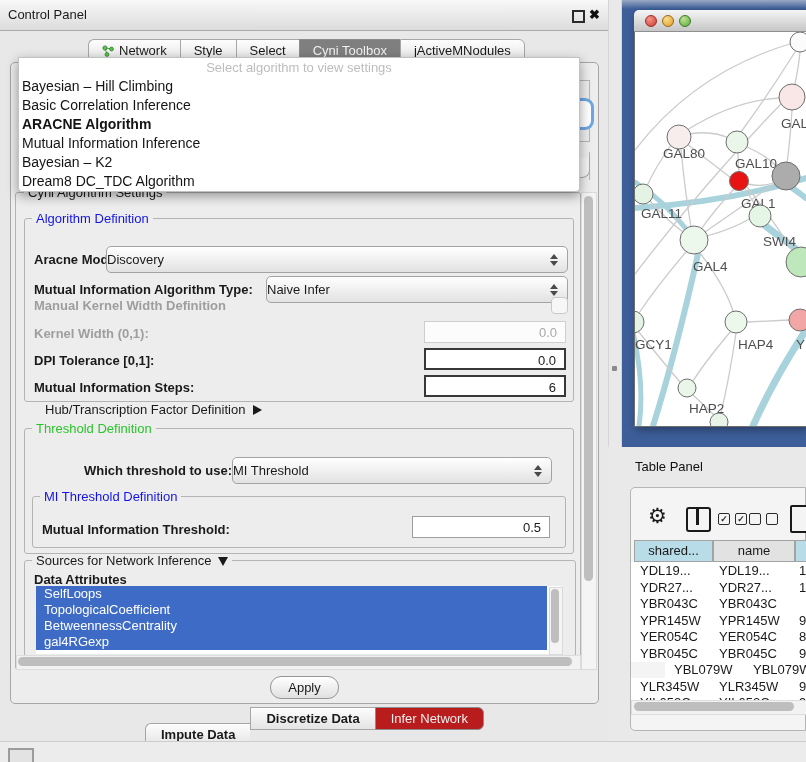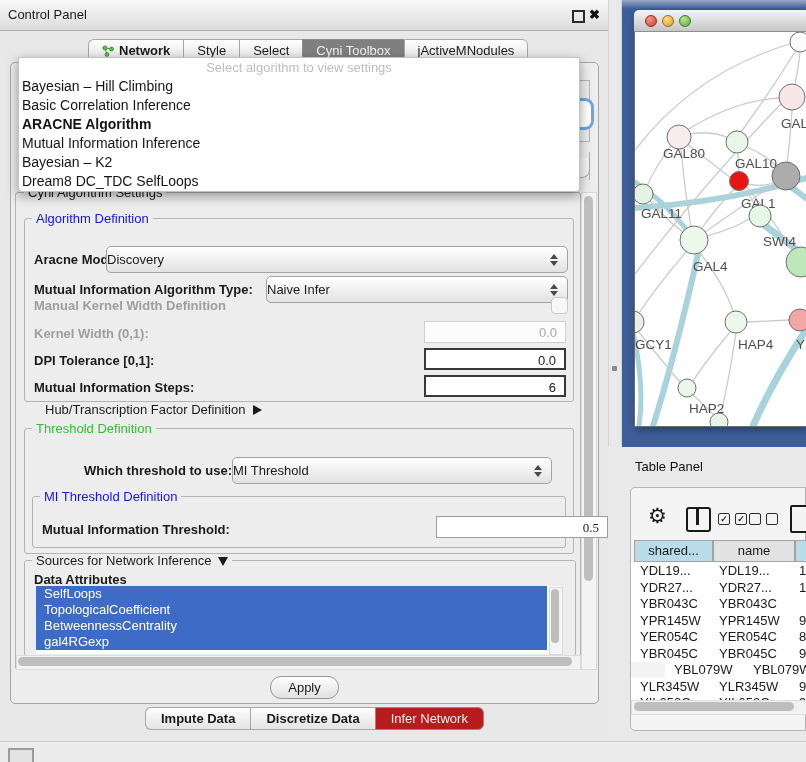--- a/index.html
+++ b/index.html
@@ -10,21 +10,21 @@
   .cp{left:0;top:0;width:608px;height:741px;background:#E8E8E8;}
   .cp-titlebar{left:0;top:0;width:608px;height:30px;
     background:linear-gradient(#F8F8F8,#DCDCDC);border-bottom:1px solid #ACACAC;}
   .cp-title{left:8px;top:0;height:30px;line-height:30px;font-size:13px;color:#1A1A1A;}
   .float-icon{left:572px;top:10px;width:9px;height:9px;border:2px solid #2A2A2A;background:transparent;}
   .close-icon{left:589px;top:7px;font-size:13px;font-weight:bold;color:#111;}
   
   .tabbar{left:88px;top:39px;height:22px;display:flex;}
   .tab{height:22px;line-height:22px;padding:0 13px;background:linear-gradient(#FDFDFD,#E4E4E4);
        border:1px solid #A6A6A6;border-right:none;font-size:13px;display:flex;align-items:center;gap:5px;}
-  .tab:first-child{border-radius:6px 0 0 6px;font-weight:bold;}
+  .tab:first-child{border-radius:6px 0 0 6px;}
   .tab:last-child{border-right:1px solid #A6A6A6;border-radius:0 6px 6px 0;}
   .tab.active{background:#7F7F7F;color:#F2F2F2;border-color:#8C8C8C;}
   
   .cp-content{left:10px;top:62px;width:587px;height:640px;background:#EDEDED;
               border:1px solid #A6A6A6;border-radius:5px;}
   
   .frag-line{background:#B5B5B5;}
   .frag-combo-blue{left:577px;top:98px;width:14px;height:26px;background:#FFF;
      border:3px solid #6EA6E0;border-left:none;border-radius:0 9px 9px 0;}
   .frag-combo-gray{left:572px;top:158px;width:17px;height:19px;border:1px solid #A9A9A9;
@@ -65,21 +65,21 @@
   
   .sb-track-v{background:#F4F4F4;border:1px solid #DADADA;}
   .sb-thumb{background:#BEBEBE;border-radius:5px;}
   .sb-track-h{background:#F2F2F2;border:1px solid #DDD;}
   
   .apply-btn{left:270px;top:676px;width:67px;height:21px;border:1px solid #969696;border-radius:11px;
      background:linear-gradient(#FFFFFF,#E0E0E0);text-align:center;line-height:21px;font-size:13px;}
   .bottombar{left:145px;top:707px;height:21px;display:flex;}
   .btab{height:21px;line-height:21px;padding:0 15px;background:linear-gradient(#FDFDFD,#E4E4E4);
      border:1px solid #A6A6A6;border-right:none;font-size:13px;font-weight:bold;}
-  .btab:first-child{border-radius:6px 0 0 6px;}
+  .btab:first-child{border-radius:6px 0 0 6px;margin-top:16px;}
   .btab:last-child{border-right:1px solid #A6A6A6;border-radius:0 6px 6px 0;}
   .btab.active{background:#b91c1c;color:#EFEFEF;border-color:#8C8C8C;font-weight:normal;}
   .bottom-strip{left:0;top:741px;width:806px;height:21px;background:#ECECEC;border-top:1px solid #CDCDCD;}
   .mini-square{left:8px;top:748px;width:22px;height:20px;border:2px solid #9C9C9C;background:#E3E3E3;}
   
   .divider{left:608px;top:0;width:14px;height:741px;background:#E9E9E9;
      border-left:1px solid #D5D5D5;border-right:1px solid #D5D5D5;box-sizing:border-box;}
   .div-handle{left:612px;top:366px;width:5px;height:5px;background:#8A8A8A;border-radius:1px;}
   
   .desktop{left:622px;top:0;width:184px;height:447px;background:linear-gradient(#9AA8C4,#3D5E99 9px);}
@@ -155,21 +155,21 @@
 <div class="abs frag-combo-gray"></div>
 
 <div class="abs dd">
   <div class="dd-placeholder">Select algorithm to view settings</div>
   <div id="dd-items">
         <div class="dd-item">Bayesian – Hill Climbing</div>
         <div class="dd-item">Basic Correlation Inference</div>
         <div class="dd-item bold">ARACNE Algorithm</div>
         <div class="dd-item">Mutual Information Inference</div>
         <div class="dd-item">Bayesian – K2</div>
-        <div class="dd-item">Dream8 DC_TDC SelfLoops</div>
+        <div class="dd-item">Dream8 DC_TDC Algorithm</div>
       </div>
 </div>
 
 <div class="abs group" style="left:15px;top:192px;width:564px;height:476px;"></div>
 <span class="glabel" style="left:24px;top:186px;">Cyni Algorithm Settings</span>
 
 <div class="abs sb-track-v" style="left:581px;top:192px;width:14px;height:476px;"></div>
 <div class="abs sb-thumb" style="left:584px;top:196px;width:9px;height:385px;"></div>
 
 <div class="abs group" style="left:24px;top:218px;width:548px;height:182px;"></div>
@@ -215,21 +215,21 @@
   <span class="ctext">MI Threshold</span>
   <span class="spinner">
         <span class="spin-up"></span>
         <span class="spin-down"></span>
       </span>
 </div>
 
 <div class="abs group" style="left:32px;top:496px;width:532px;height:50px;"></div>
 <span class="glabel blue-label" style="left:40px;top:490px;">MI Threshold Definition</span>
 <span class="flabel" style="left:42px;top:522px;">Mutual Information Threshold:</span>
-<div class="field" style="left:436px;top:516px;width:172px;border:1px solid #9E9E9E;font-family:Liberation Serif, serif;">0.5</div>
+<div class="field" style="left:412px;top:516px;width:138px;border:1px solid #9E9E9E;">0.5</div>
 
 <div class="abs group" style="left:24px;top:560px;width:550px;height:95px;"></div>
 <span class="glabel" style="left:32px;top:554px;"><span>Sources for Network Inference</span><span class="tri-down"></span></span>
 <span class="flabel" style="left:34px;top:572px;">Data Attributes</span>
 
 <div class="abs attr-list" id="attr-list">
       <div class="attr-item">SelfLoops</div>
       <div class="attr-item">TopologicalCoefficient</div>
       <div class="attr-item">BetweennessCentrality</div>
       <div class="attr-item">gal4RGexp</div>

